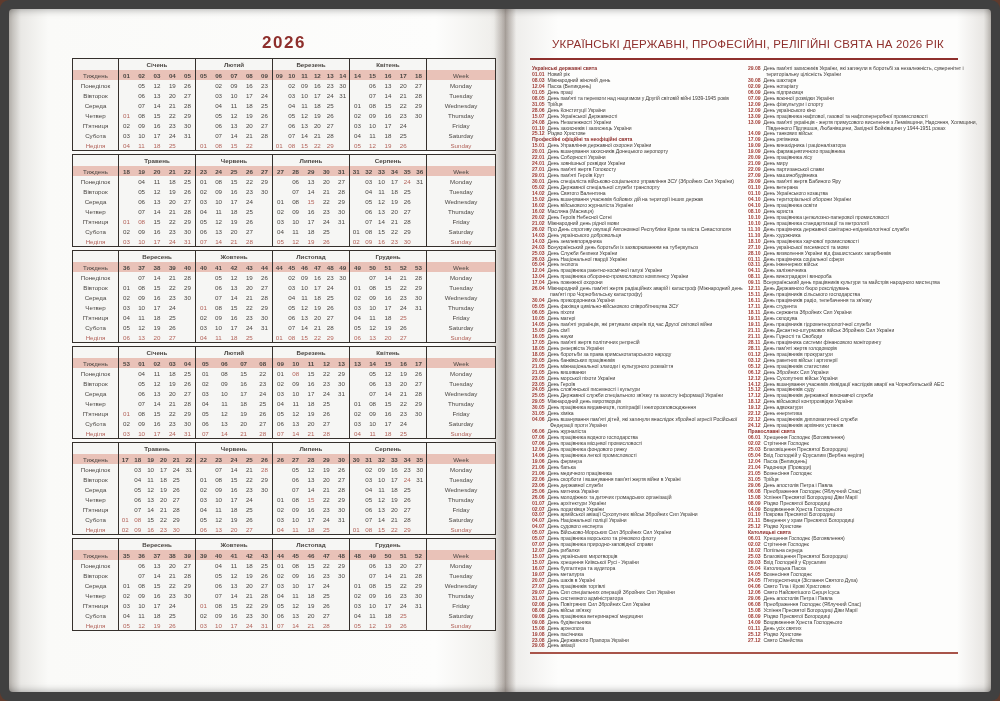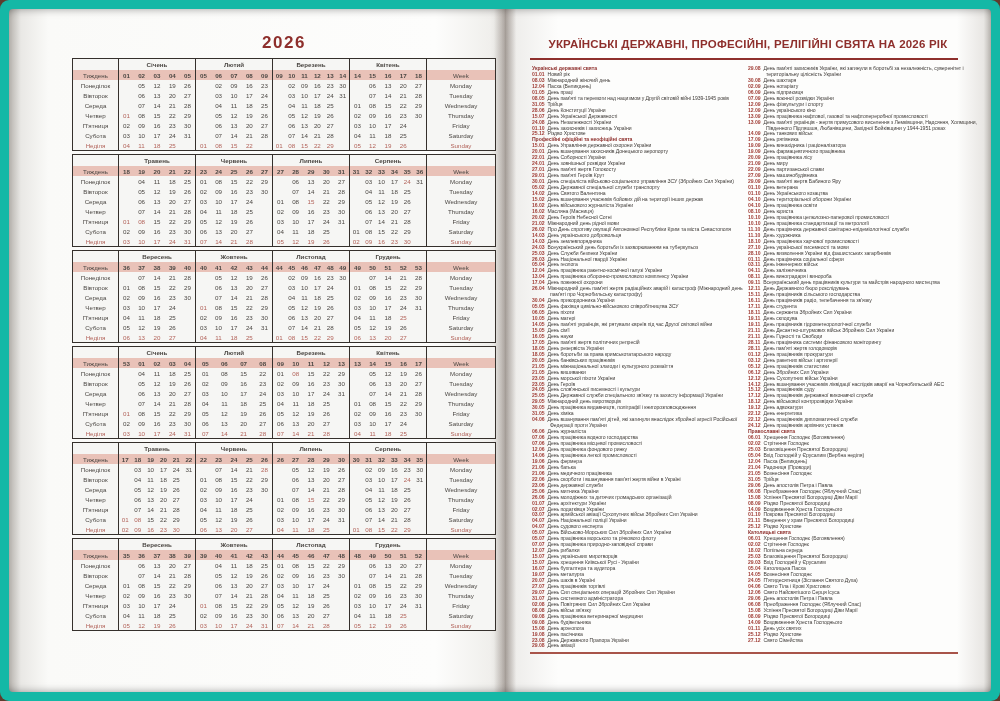--- a/index.html
+++ b/index.html
@@ -1,17 +1,17 @@
 <!DOCTYPE html>
 <html><head>
 <meta charset="utf-8">
 <style>
   html,body{margin:0;padding:0;width:1000px;height:701px;overflow:hidden;
     font-family:"Liberation Sans",sans-serif;background:#5f3b2d;}
-  .book{position:absolute;inset:0;background:#14b8a6;border-radius:9px;}
+  .book{position:absolute;inset:0;background:#404040;border-radius:9px;}
   .page{position:absolute;top:9px;height:683px;
     box-shadow:inset 0 7px 9px -7px rgba(0,0,0,.38), inset 0 -7px 9px -7px rgba(0,0,0,.38);}
   .pl{left:9px;width:496px;border-radius:4px 0 0 4px;
     background:linear-gradient(90deg,#b5b1ac 0,#e9e8e5 2.4%,#fafaf8 8%,#fdfdfc 86%,#f0efec 97%,#dcdad6 100%);}
   .pr{left:505px;width:486px;border-radius:0 4px 4px 0;
     background:linear-gradient(90deg,#cfccc8 0,#efeeec 2.4%,#fdfdfc 11%,#fdfdfc 93%,#e8e6e3 98.5%,#b7b3ae 100%);}
   .spine{position:absolute;top:9px;left:494px;width:22px;height:683px;
     background:linear-gradient(90deg,rgba(0,0,0,0) 0,rgba(60,40,30,.28) 50%,rgba(0,0,0,0) 100%);pointer-events:none;}
 
   
@@ -27,21 +27,21 @@
   td.mn{font-weight:bold;color:#9b3a31;font-size:7px;}
   td.gs{border-left:1px solid #35302c;}
   td.en{border-left:1px solid #35302c;text-align:right;padding-right:3px;font-size:5.8px;color:#45413d;}
   td.lab{text-align:left;padding-left:3px;font-size:5.8px;color:#45413d;}
   tr.wrow td{background:#e9c2b8;}
   td.wk{font-weight:bold;color:#7e312a;}
   .red{color:#b2635a !important;}
 
   
   .rtitle{position:absolute;top:29px;left:0;width:100%;text-align:center;
-    font-size:11.5px;font-weight:bold;color:#8e2f2c;letter-spacing:.2px;white-space:nowrap;}
+    font-size:11.5px;font-weight:normal;color:#8e2f2c;letter-spacing:.2px;white-space:nowrap;}
   .rule-top{position:absolute;top:49px;left:25px;width:428px;height:2px;background:#8e2f2c;}
   .rule-bot{position:absolute;top:643px;left:25px;width:428px;height:1.5px;background:#a8544a;}
   .hcol{position:absolute;top:57px;font-size:5.1px;line-height:5.95px;color:#3f3b38;letter-spacing:-.05px;}
   #hc1{left:27px;width:214px;}
   #hc2{left:243px;width:237px;}
   .hitem{padding-left:18px;text-indent:-18px;}
   .hd{font-weight:bold;color:#a2413a;margin-right:3px;}
   .sech{font-weight:bold;color:#8e2f2c;}
 </style>
 </head>

